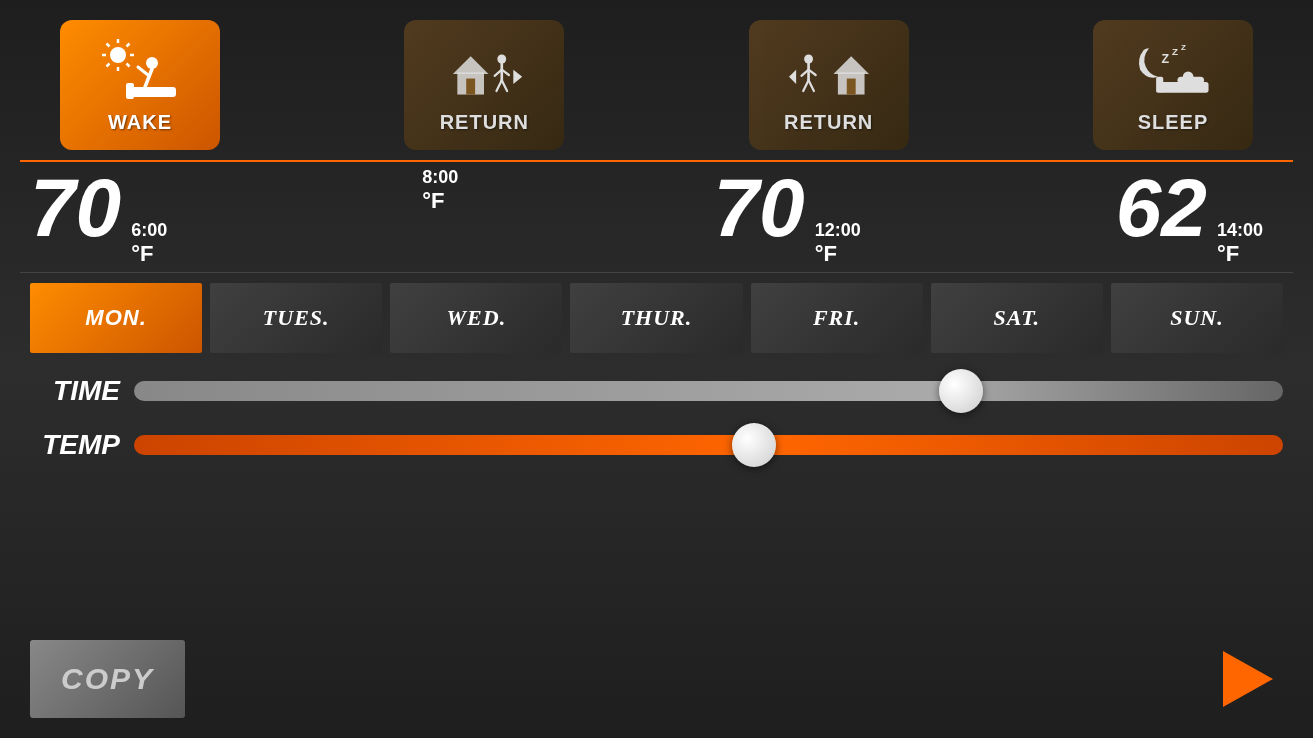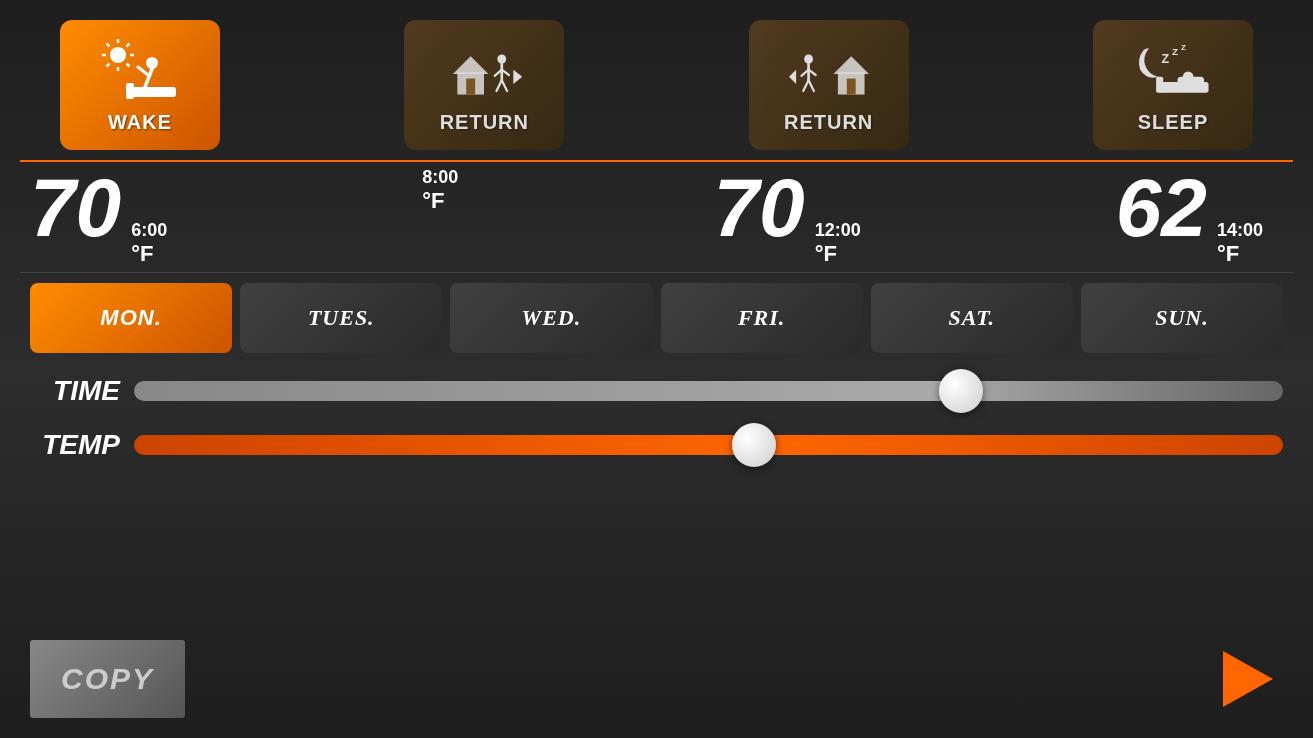--- a/index.html
+++ b/index.html
@@ -116,21 +116,21 @@
     .day-row {
       display: flex;
       gap: 8px;
       padding: 0 10px;
       margin-bottom: 20px;
     }
 
     .day-btn {
       flex: 1;
       height: 70px;
-      border-radius: 8px;
+      border-radius: 2px;
       border: none;
       cursor: pointer;
       font-size: 22px;
       font-weight: 900;
       letter-spacing: 1px;
       color: white;
       font-style: italic;
     }
 
     .day-btn.active-day {
@@ -376,20 +376,21 @@
         <span class="temp-time">14:00</span>
         <span class="temp-unit">°F</span>
       </div>
     </div>
   </div>
 
   <div class="day-row">
     <button class="day-btn active-day">MON.</button>
     <button class="day-btn inactive-day">TUES.</button>
     <button class="day-btn inactive-day">WED.</button>
+    <button class="day-btn inactive-day">THUR.</button>
     <button class="day-btn inactive-day">FRI.</button>
     <button class="day-btn inactive-day">SAT.</button>
     <button class="day-btn inactive-day">SUN.</button>
   </div>
 
   <div class="sliders-section">
     <div class="slider-row">
       <span class="slider-label">TIME</span>
       <div class="slider-track-container">
         <div class="slider-track time-track">

